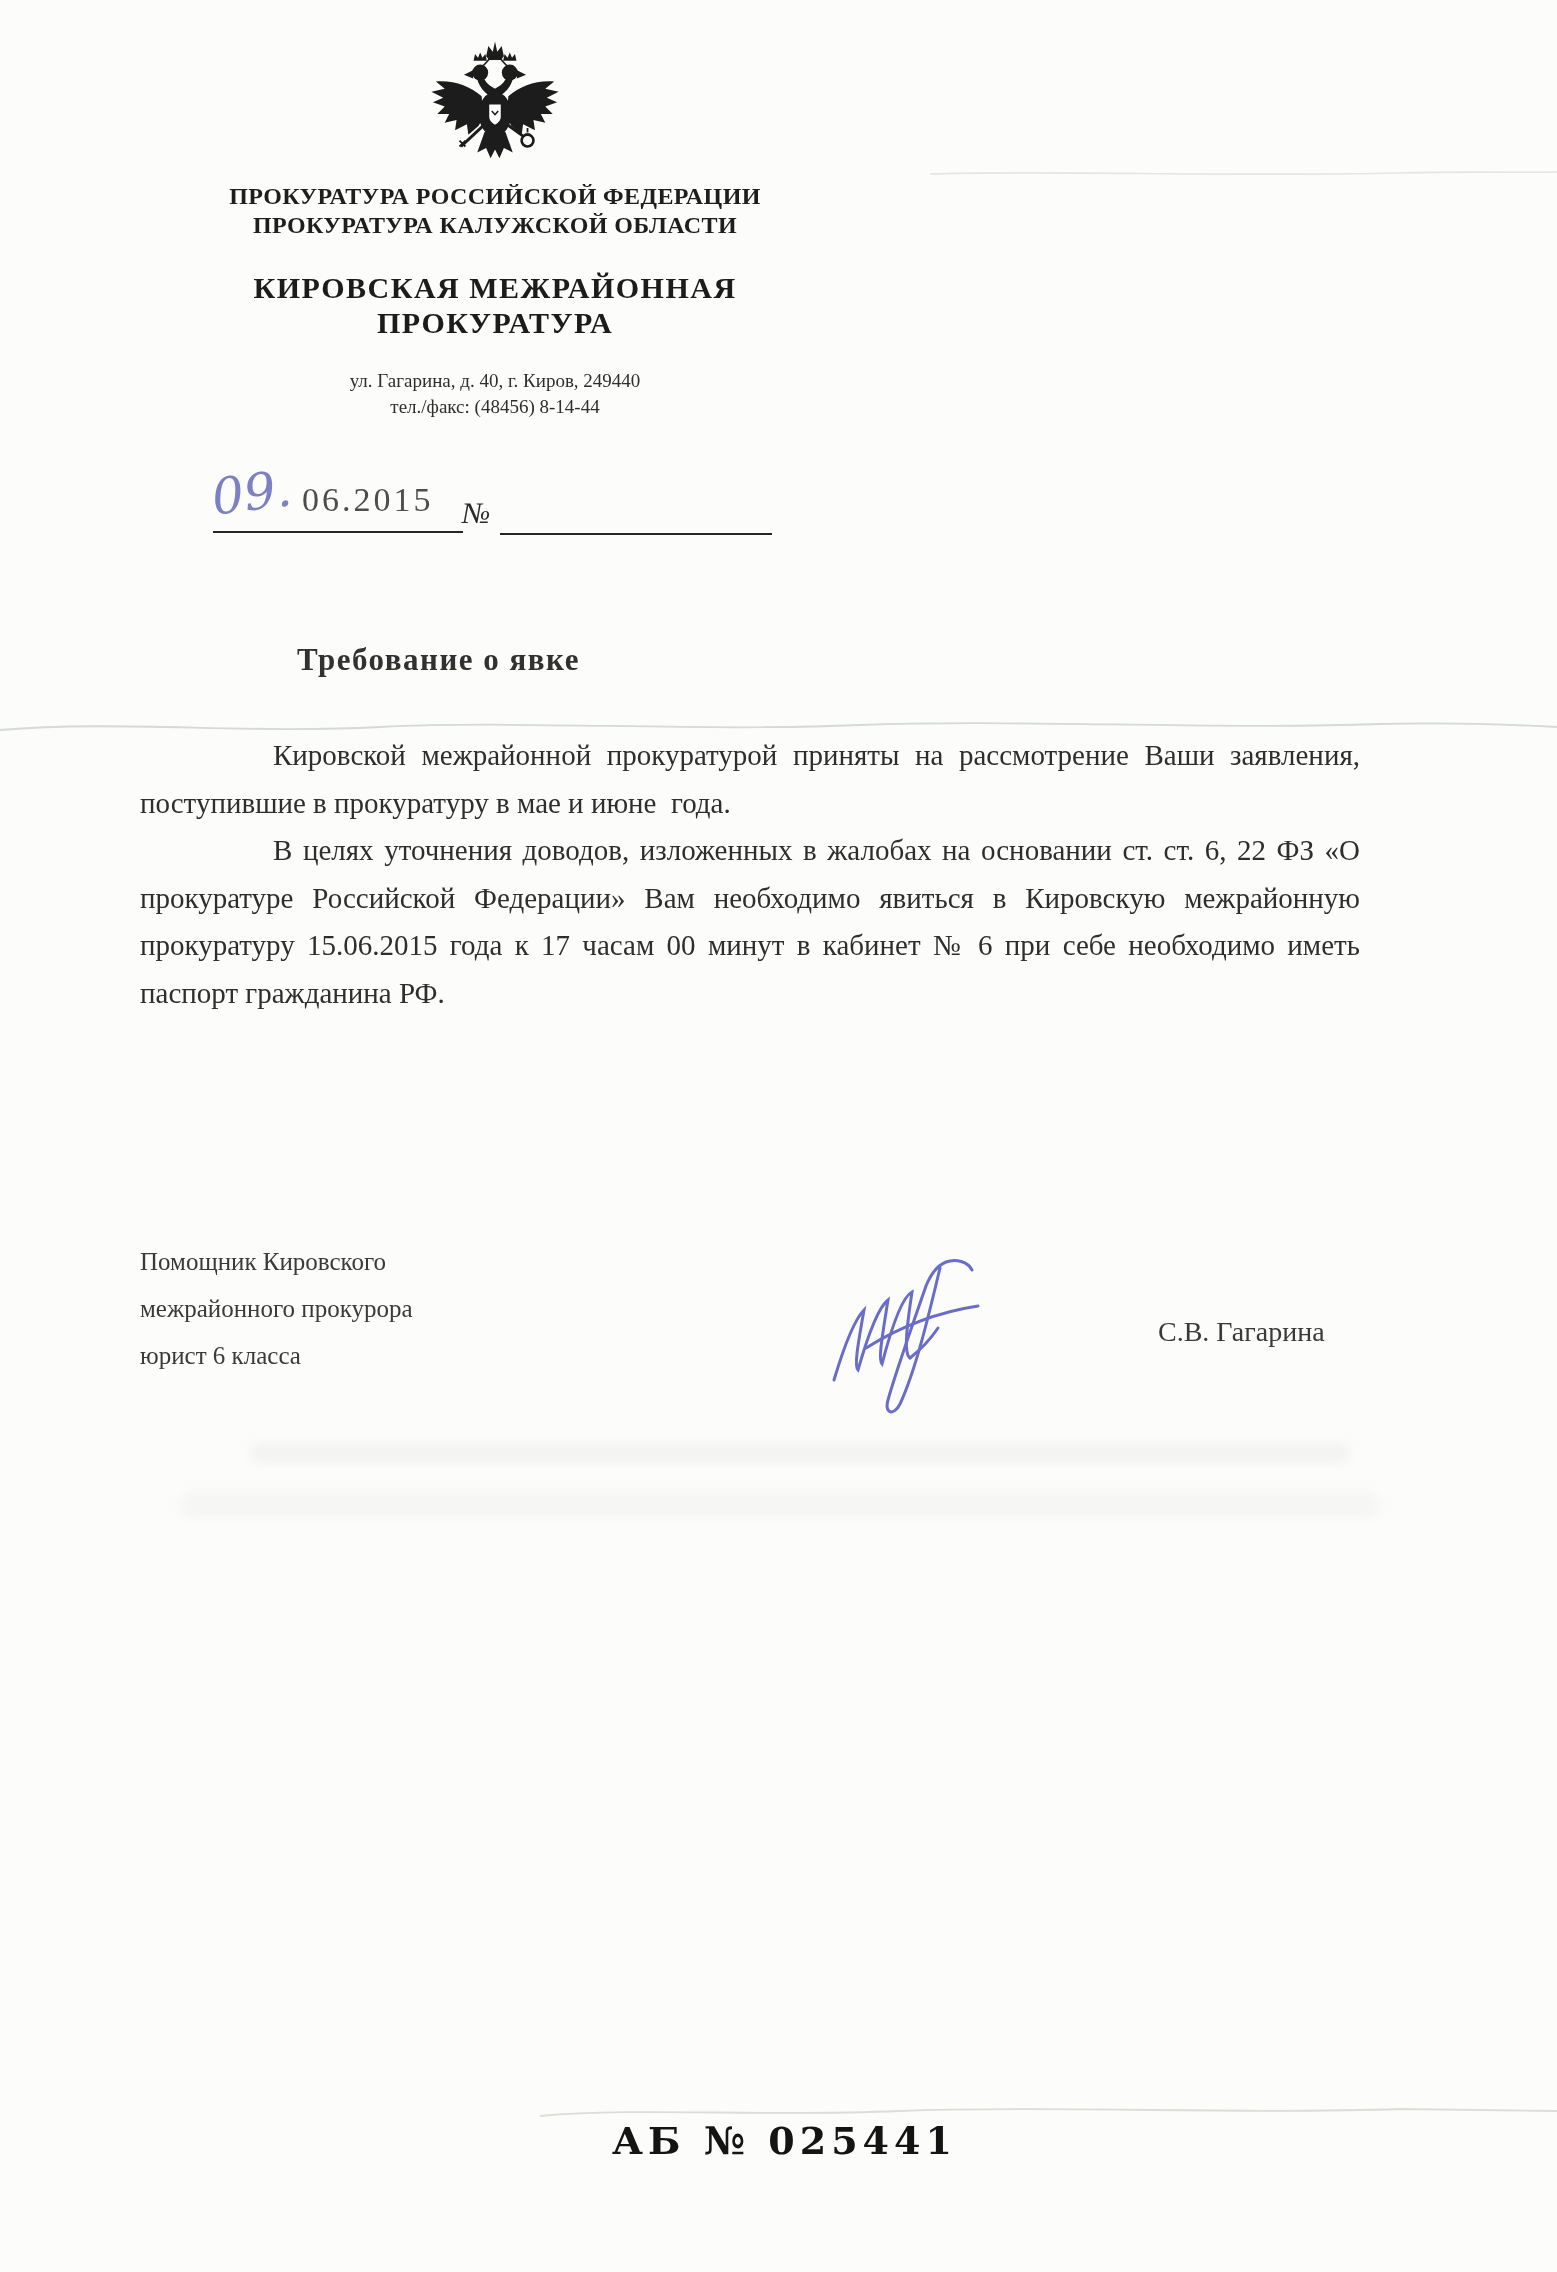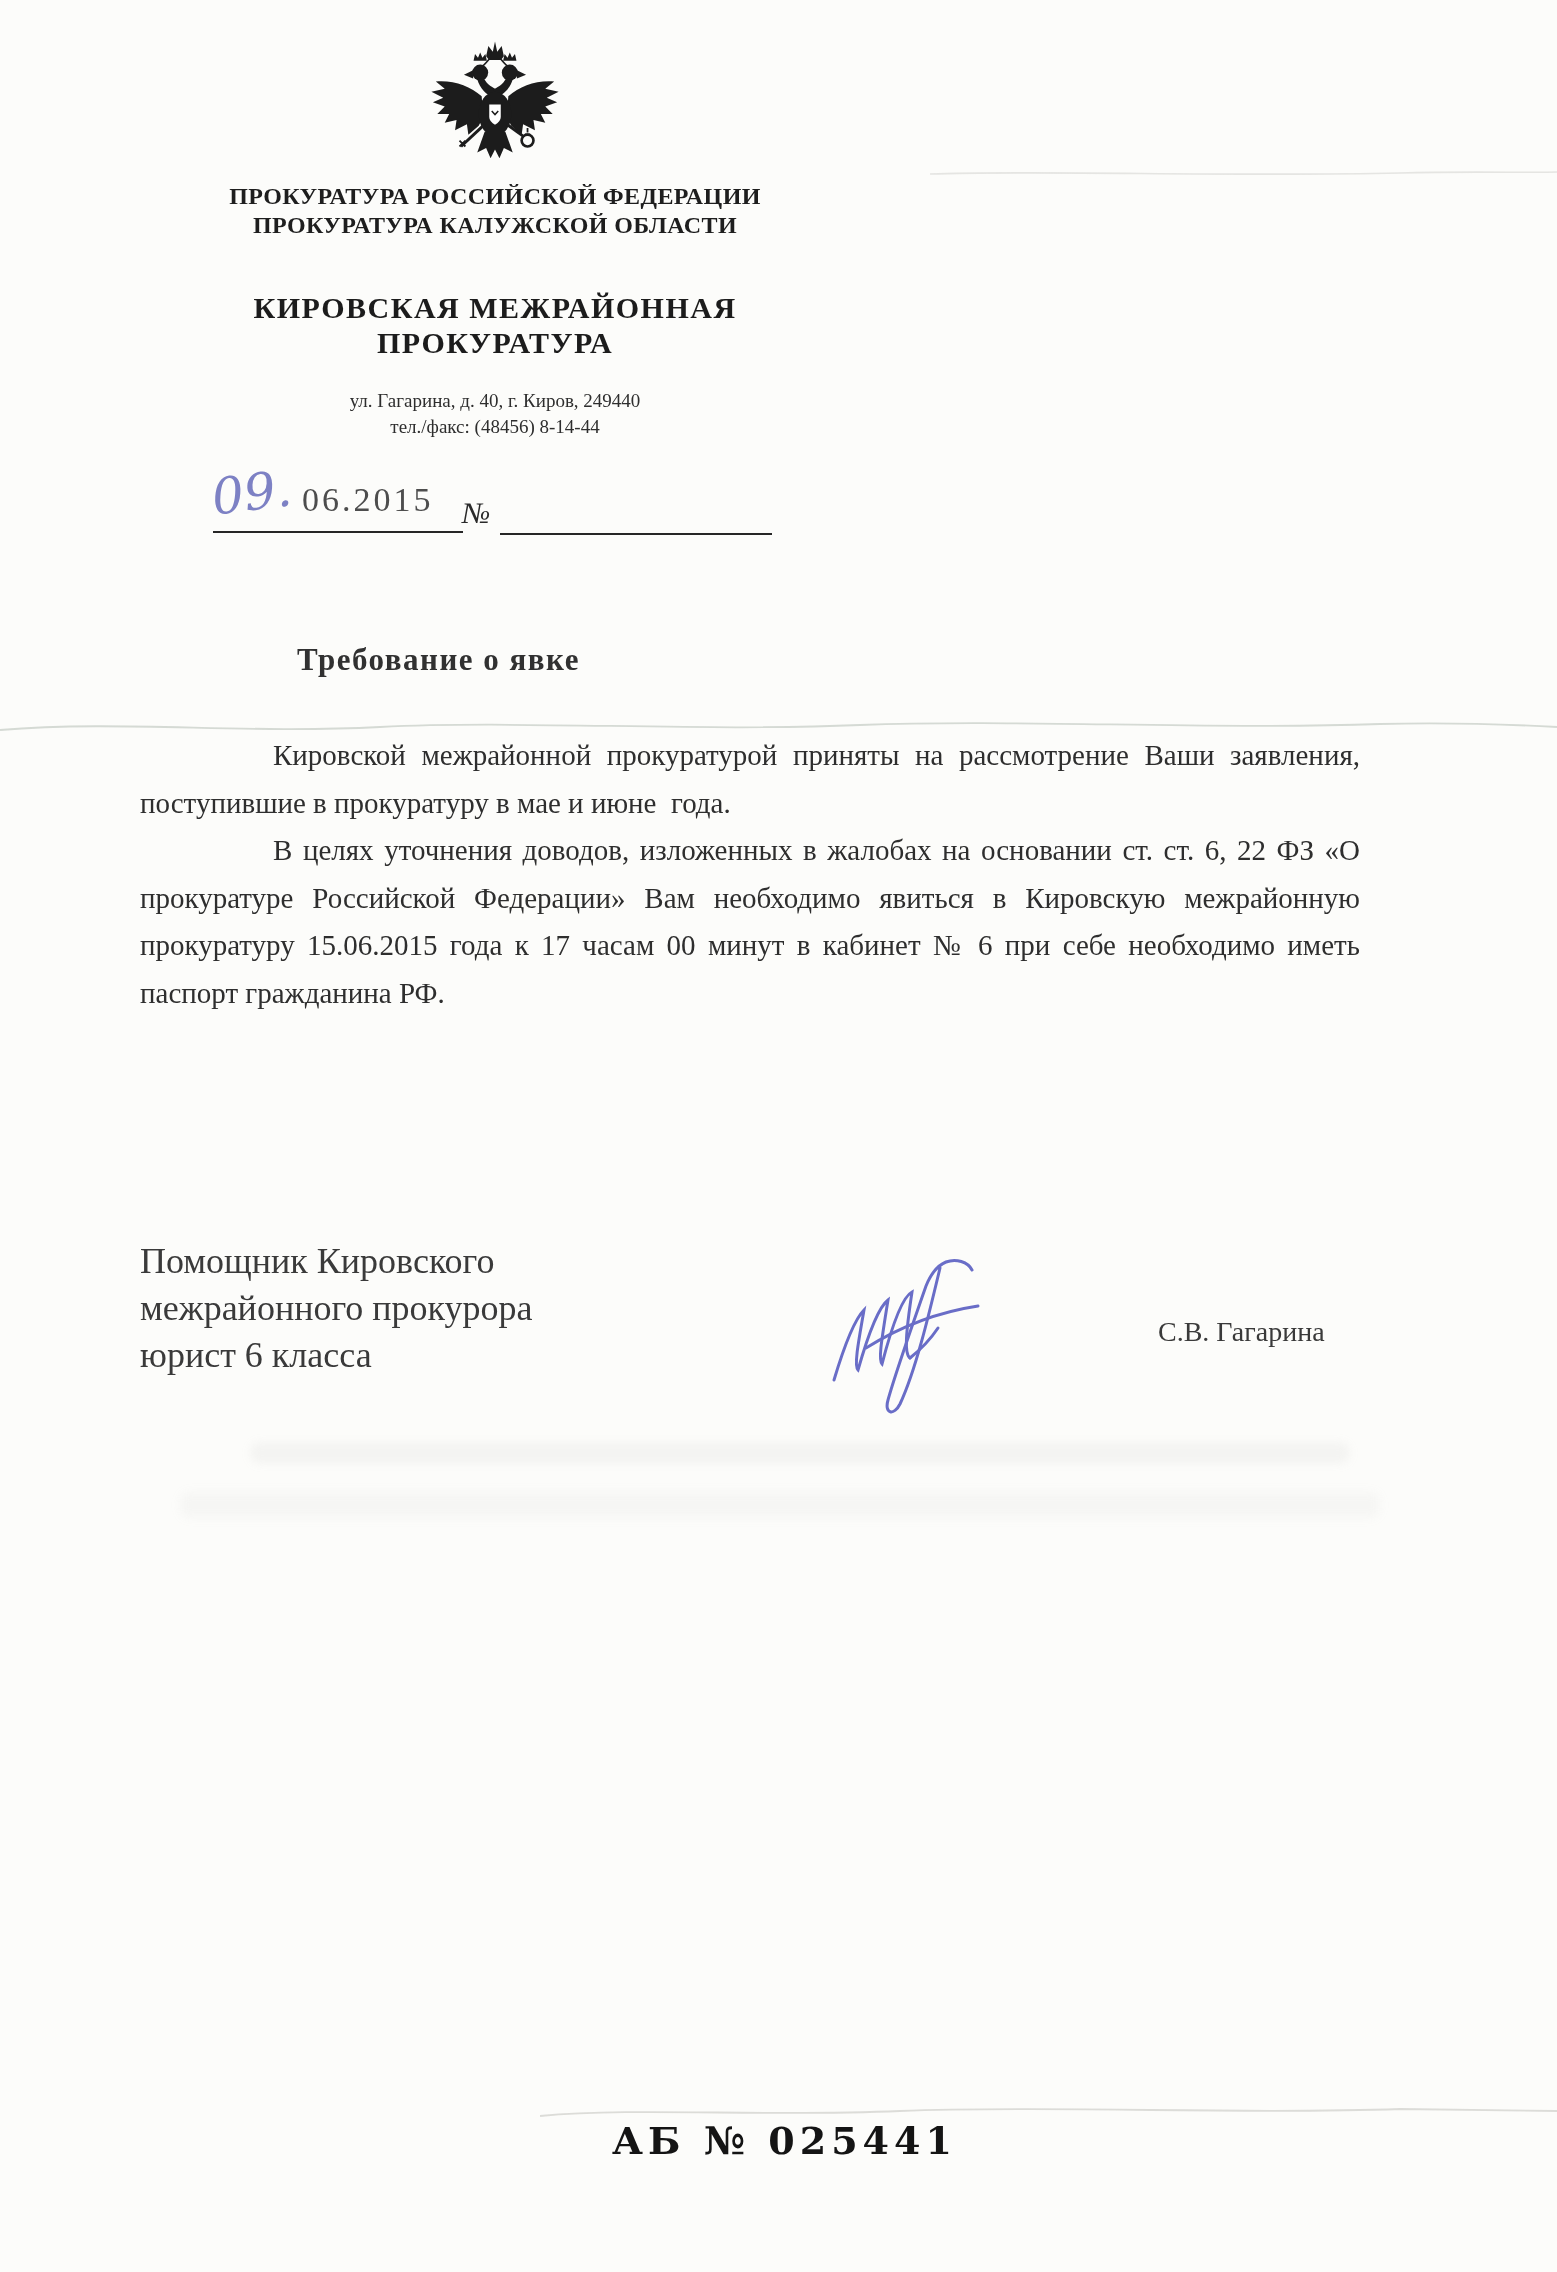--- a/index.html
+++ b/index.html
@@ -7,40 +7,40 @@
     width:1557px;height:2272px;position:relative;
     background:#fcfcfa;
     font-family:"Liberation Serif", serif;
     color:#2b2b2b;overflow:hidden;
   }
   .abs{position:absolute;}
   
   .letterhead{left:150px;top:40px;width:690px;text-align:center;}
   .emblem{display:block;margin:0 auto;}
   .org-line{font-weight:bold;font-size:24px;line-height:29px;color:#1e1e1e;letter-spacing:.4px;}
-  .office-block{margin-top:50px;}
+  .office-block{margin-top:30px;}
   .office-line{font-weight:bold;font-size:30px;line-height:35px;color:#1c1c1c;letter-spacing:1.5px;}
   .addr-block{margin-top:28px;}
   .addr-line{font-size:19px;line-height:26px;color:#2e2e2e;}
   
   .hand-day{
     left:212px;top:464px;font-size:50px;font-style:italic;
     color:#7d81c4;transform:rotate(-7deg);font-family:"DejaVu Serif", serif;
   }
   .typed-date{left:302px;top:481px;font-size:34px;color:#4d4d4d;letter-spacing:3px;}
   .date-underline{left:213px;top:531px;width:250px;height:2px;background:#262626;}
   .num-sign{left:462px;top:496px;font-size:30px;font-style:italic;color:#2a2a2a;}
   .num-underline{left:500px;top:533px;width:272px;height:2px;background:#262626;}
   
   .doc-title{left:297px;top:642px;font-size:31px;font-weight:bold;letter-spacing:1.5px;color:#313131;}
   .body-text{left:140px;top:732px;width:1220px;font-size:29px;line-height:47.5px;
     text-align:justify;color:#2e2e2e;}
   .body-text p{margin:0;text-indent:133px;}
   
-  .sign-position{left:140px;top:1238px;font-size:36px;line-height:47px;color:#3a3a3a;}
+  .sign-position{left:140px;top:1238px;font-size:25px;line-height:47px;color:#3a3a3a;}
   .signer-name{left:1158px;top:1316px;font-size:28px;color:#3a3a3a;}
   .signature-svg{left:822px;top:1252px;}
   
   .serial{left:0;right:10px;top:2118px;text-align:center;text-indent:22px;
     font-family:"DejaVu Serif", serif;font-weight:bold;font-size:38px;
     letter-spacing:5px;color:#141414;}
   
   .artifact{pointer-events:none;}
   .smudge1{left:250px;top:1442px;width:1100px;height:22px;background:rgba(175,180,175,.10);filter:blur(4px);border-radius:10px;}
   .smudge2{left:180px;top:1492px;width:1200px;height:26px;background:rgba(175,180,175,.08);filter:blur(5px);border-radius:10px;}

